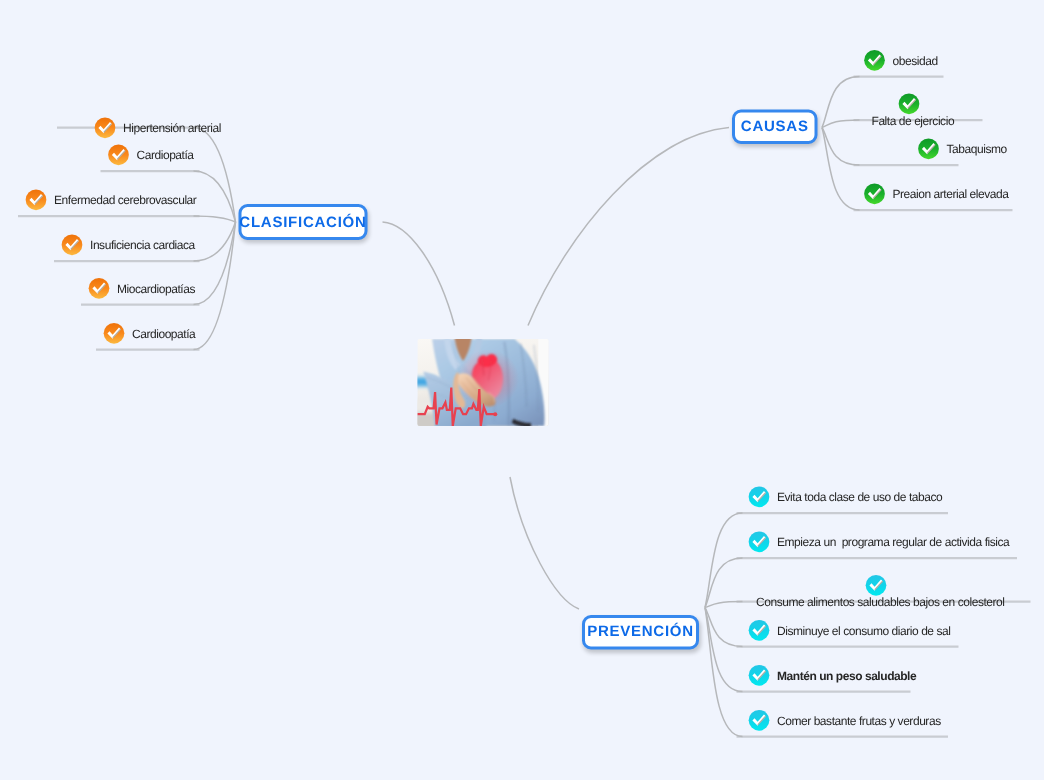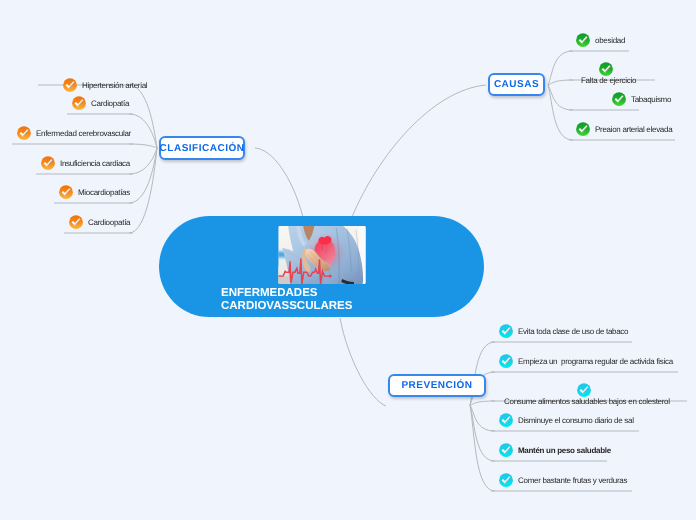--- a/index.html
+++ b/index.html
@@ -75,24 +75,20 @@
         <path d="M607 461 H491" stroke="#c9ccd2" stroke-width="1.5" fill="none"></path>
         <path d="M495 461 C475 461 475 424.04 470 405" stroke="#b6b8bb" stroke-width="1" fill="none"></path>
         <path d="M632 491 H491" stroke="#c9ccd2" stroke-width="1.5" fill="none"></path>
         <path d="M495 491 C475 491 475 434.24 470 405" stroke="#b6b8bb" stroke-width="1" fill="none"></path>
         <path d="M255 148 C272 149 292 176 303 217" stroke="#b6b8bb" stroke-width="1" fill="none"></path>
         <path d="M486 85 C432 90 378 155 352 217" stroke="#b6b8bb" stroke-width="1" fill="none"></path>
         <path d="M386 406 C370 400 348 360 340 318" stroke="#b6b8bb" stroke-width="1" fill="none"></path>
       </g>
   </svg>
 
-  <div class="central" style="left: 159px; top: 216px; width: 325px; height: 101px;">
-     <div class="title">ENFERMEDADES
-CARDIOVASSCULARES</div>
-  </div>
 
   <div class="photo" style="left: 278px; top: 226px; width: 88px; height: 58px;">
 <svg width="88" height="58" viewBox="0 0 89 59">
  <defs>
   <clipPath id="photoClip">
             <rect x="0" y="0" width="89" height="59" rx="1.5"></rect>
           </clipPath>
   <filter id="softBlur">
             <feGaussianBlur stdDeviation="0.6"></feGaussianBlur>
           </filter>
@@ -190,21 +186,21 @@
   <g>
    <path d="M0 51 L5 51 L7 46 L8 47 L11 47 L12 36 L13 58 L15 47 L17 47 L19 43 L20 48 L22 48 L23 33 L24 59 L26 47 L29 47 L31 51 L33 51 L35 47 L37 47 L38 44 L40 48 L41 48 L42 34 L43 59 L45 46 L47 51 L52 51" stroke="#e8414f" stroke-width="1.5" fill="none" stroke-linejoin="miter" stroke-linecap="butt"></path>
    <circle cx="52.8" cy="51" r="1.4" fill="#e8414f"></circle>
   </g>
  </g>
 </svg>
   </div>
 
   <div class="node" style="left: 159px; top: 136px; width: 86px; height: 24px;">CLASIFICACIÓN</div>
   <div class="node" style="left: 488px; top: 73px; width: 57px; height: 23px;">CAUSAS</div>
-  <div class="node" style="left: 388px; top: 374px; width: 98px; height: 23px;">PREVENCIÓN</div>
+  <div class="node" style="left: 388px; top: 410px; width: 78px; height: 23px;">PREVENCIÓN</div>
 
   <div id="leaves">
       <div class="leaf" style="left: 43px; top: 78px; padding-left: 20px;">
         <svg class="ico" viewBox="0 0 14 14" style="overflow:visible">
           <circle cx="7" cy="7.2" r="6.9" fill="url(#gradOrange)"></circle>
           <path d="M2.6 7.4 L4.0 5.9 L6.1 8.1 L10.3 3.3 L11.7 4.6 L6.1 10.8 Z" fill="#ffffff"></path>
           <path d="M6.3 10.6 L11.7 4.7 L11.1 4.1 L6.0 9.8 Z" fill="#3a2b14" opacity="0.4"></path>
         </svg>
         <span class="lbl">Hipertensión arterial</span>
       </div>

